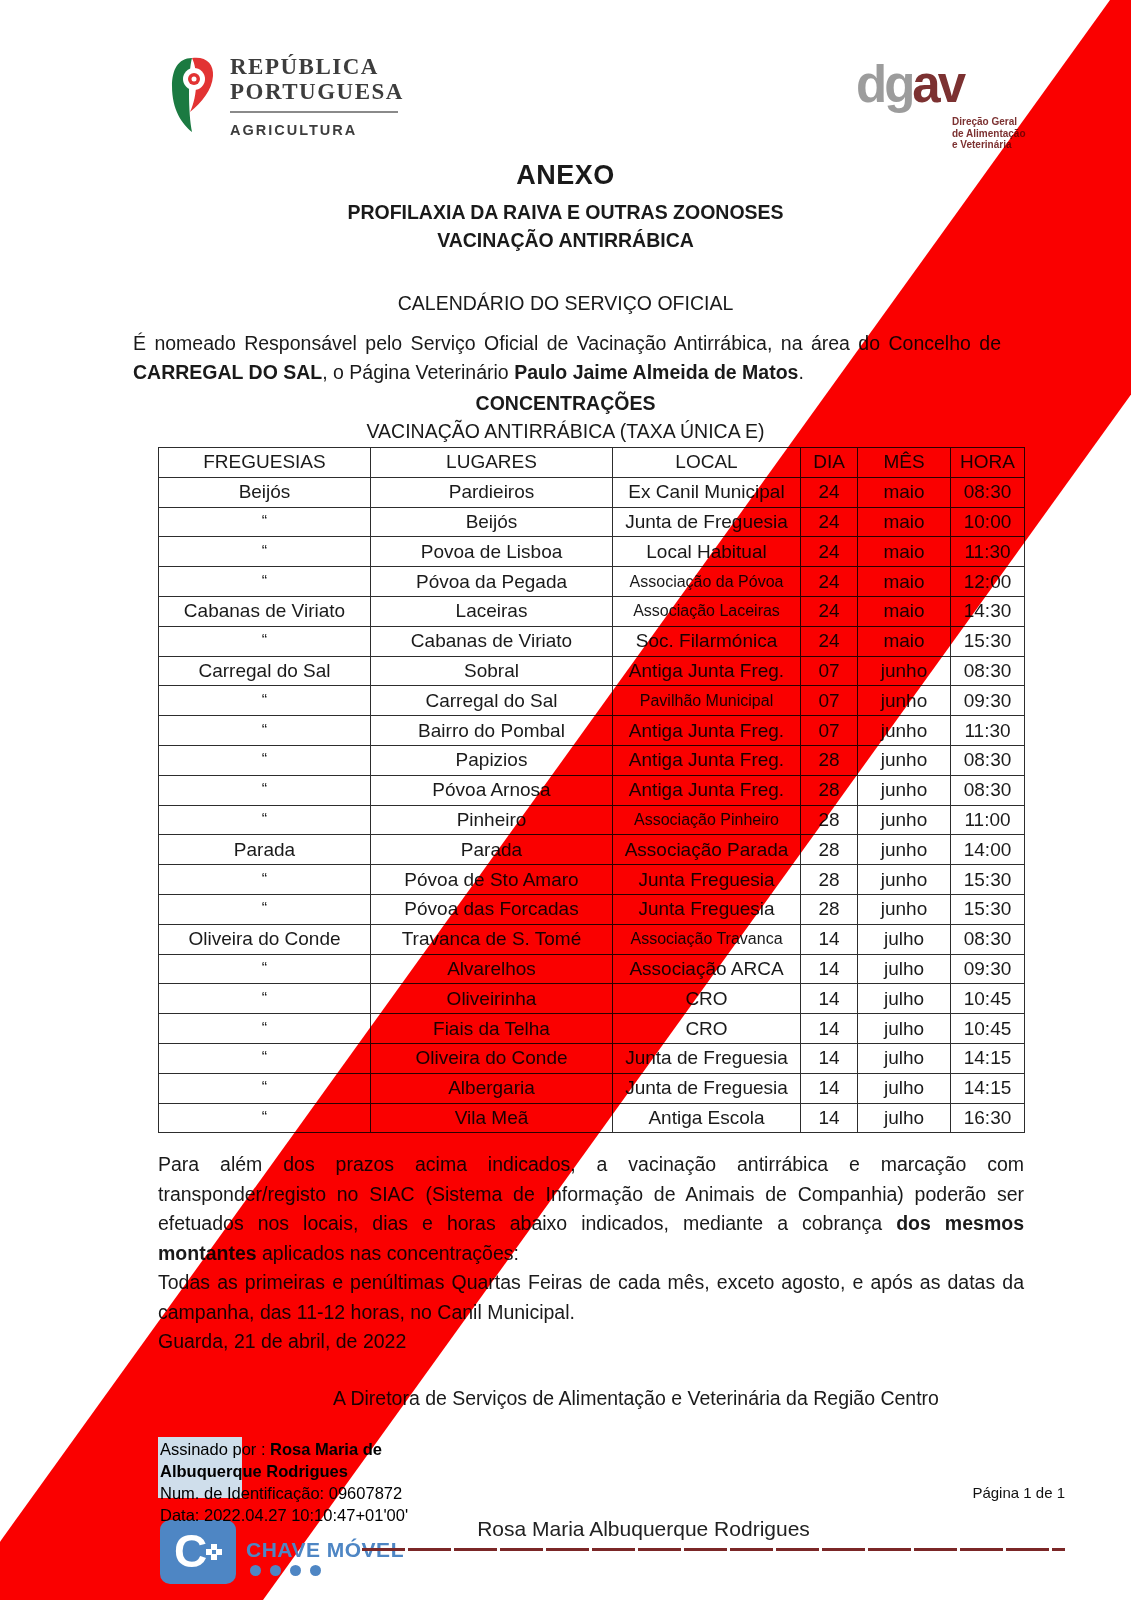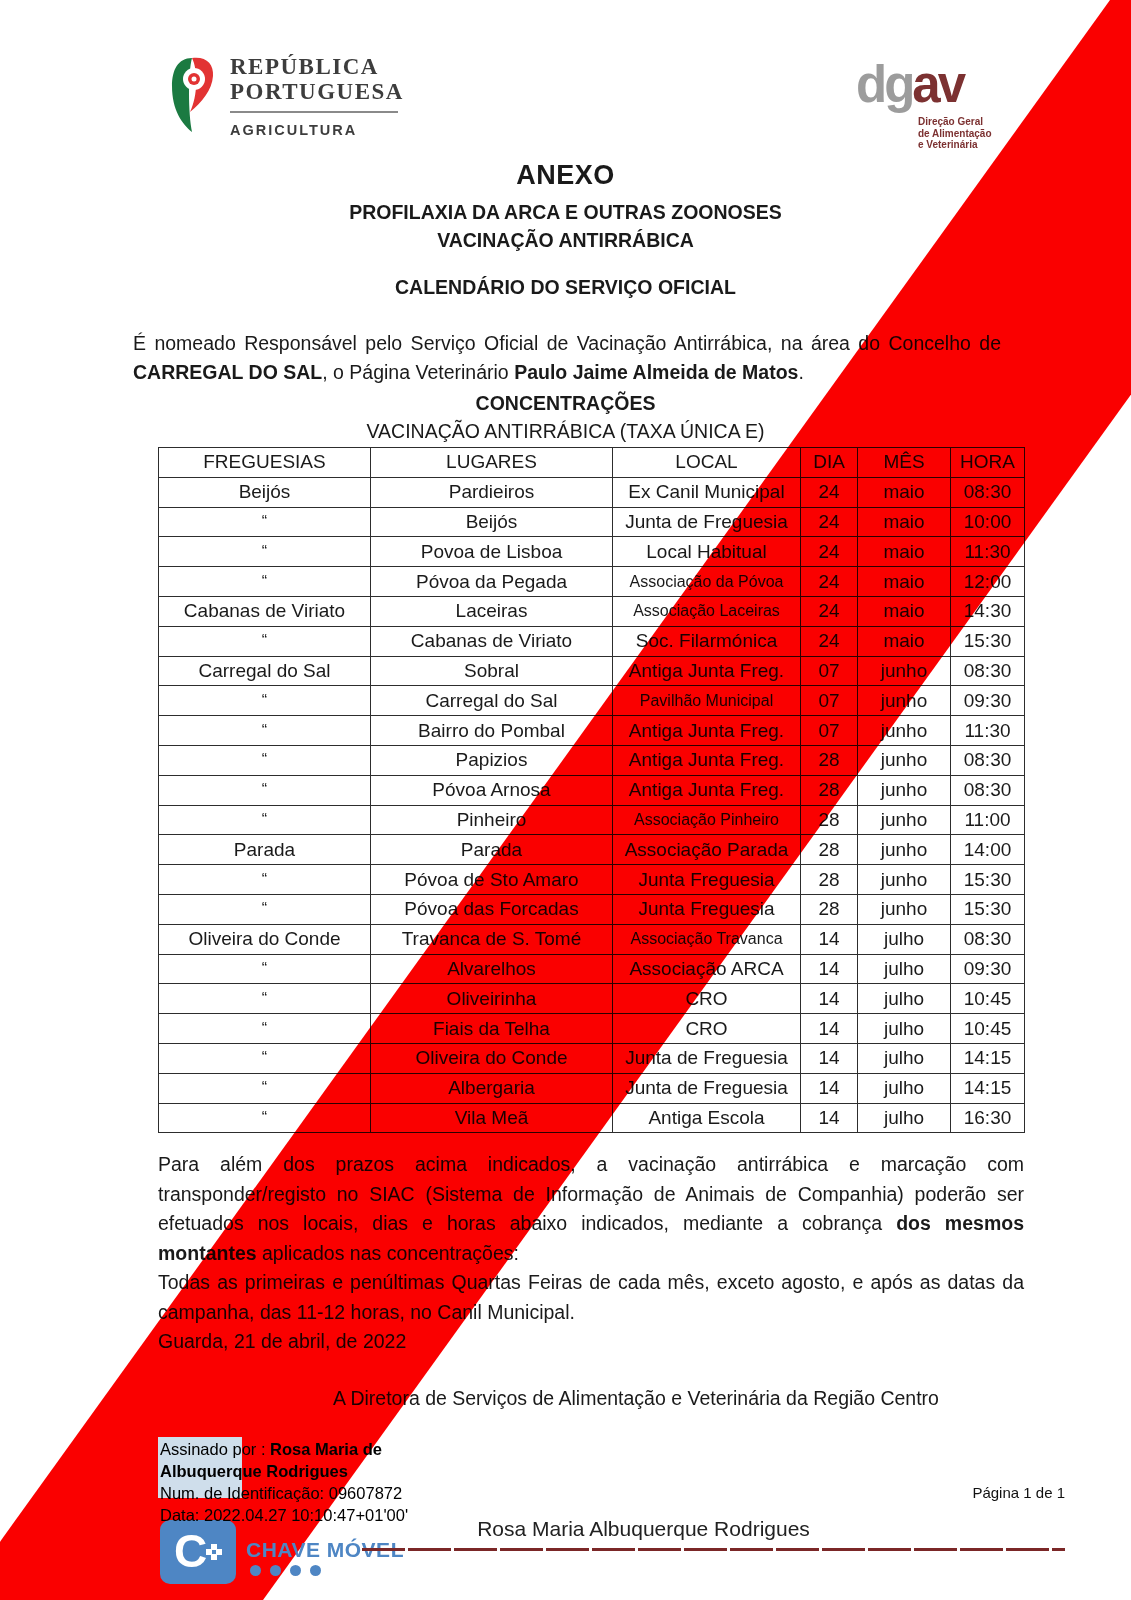--- a/index.html
+++ b/index.html
@@ -11,29 +11,29 @@
   .gov-logo{left:168px;top:52px;display:flex;gap:14px;align-items:center;}
   .gov-text .big{font-family:"Liberation Serif", serif;font-weight:bold;font-size:23px;
                  letter-spacing:1.5px;color:#3d3d3d;line-height:25px;}
   .gov-rule{width:168px;height:2px;background:#8a8a8a;margin:7px 0 9px 0;}
   .gov-dept{font-size:14.5px;font-weight:bold;letter-spacing:2px;color:#3d3d3d;}
 
   .dgav{left:856px;top:56px;width:180px;}
   .dgav-word{font-size:51px;line-height:58px;letter-spacing:-3px;font-weight:bold;}
   .dgav-word .dg{color:var(--dgav_gray);}
   .dgav-word .av{color:var(--dgav_maroon);}
-  .dgav-tag{margin-left:62px;margin-top:2px;font-size:10px;line-height:11.5px;
+  .dgav-tag{margin-left:96px;margin-top:2px;font-size:10px;line-height:11.5px;
             font-weight:bold;color:var(--dgav_maroon);}
 
   
   .ctr{left:0;width:1131px;text-align:center;}
   .t-anexo{top:160px;font-size:27px;font-weight:bold;letter-spacing:.5px;}
   .t-sub1{top:201px;font-size:19.5px;font-weight:bold;}
   .t-sub2{top:229px;font-size:19.5px;font-weight:bold;}
-  .t-cal{top:276px;font-size:19.5px;font-weight:bold;}
+  .t-cal{top:292px;font-size:19.5px;font-weight:normal;}
   .t-conc{top:392px;font-size:19.5px;font-weight:bold;}
   .t-taxa{top:420px;font-size:19.5px;}
 
   .intro{left:133px;top:309px;width:868px;font-size:19.5px;line-height:29px;
          text-align:justify;}
 
   
   .cal-table{left:158px;top:447px;width:866px;}
   table{border-collapse:collapse;width:866px;table-layout:fixed;}
   th,td{border:1.7px solid #2d2d2d;text-align:center;vertical-align:middle;
@@ -103,21 +103,21 @@
 <div class="abs dgav">
   <div class="dgav-word"><span class="dg">dg</span><span class="av">av</span></div>
   <div class="dgav-tag">
     <div>Direção Geral</div>
     <div>de Alimentação</div>
     <div>e Veterinária</div>
   </div>
 </div>
 
 <div class="abs ctr t-anexo">ANEXO</div>
-<div class="abs ctr t-sub1">PROFILAXIA DA ARCA E OUTRAS ZOONOSES</div>
+<div class="abs ctr t-sub1">PROFILAXIA DA RAIVA E OUTRAS ZOONOSES</div>
 <div class="abs ctr t-sub2">VACINAÇÃO ANTIRRÁBICA</div>
 <div class="abs ctr t-cal">CALENDÁRIO DO SERVIÇO OFICIAL</div>
 
 <p class="abs intro"><span>É nomeado Responsável pelo Serviço Oficial de Vacinação Antirrábica, na área do Concelho de </span><b>CARREGAL DO SAL</b><span>, o Página Veterinário </span><b>Paulo Jaime Almeida de Matos</b><span>.</span></p>
 
 <div class="abs ctr t-conc">CONCENTRAÇÕES</div>
 <div class="abs ctr t-taxa">VACINAÇÃO ANTIRRÁBICA (TAXA ÚNICA E)</div>
 
 <div class="abs cal-table">
   <table>

